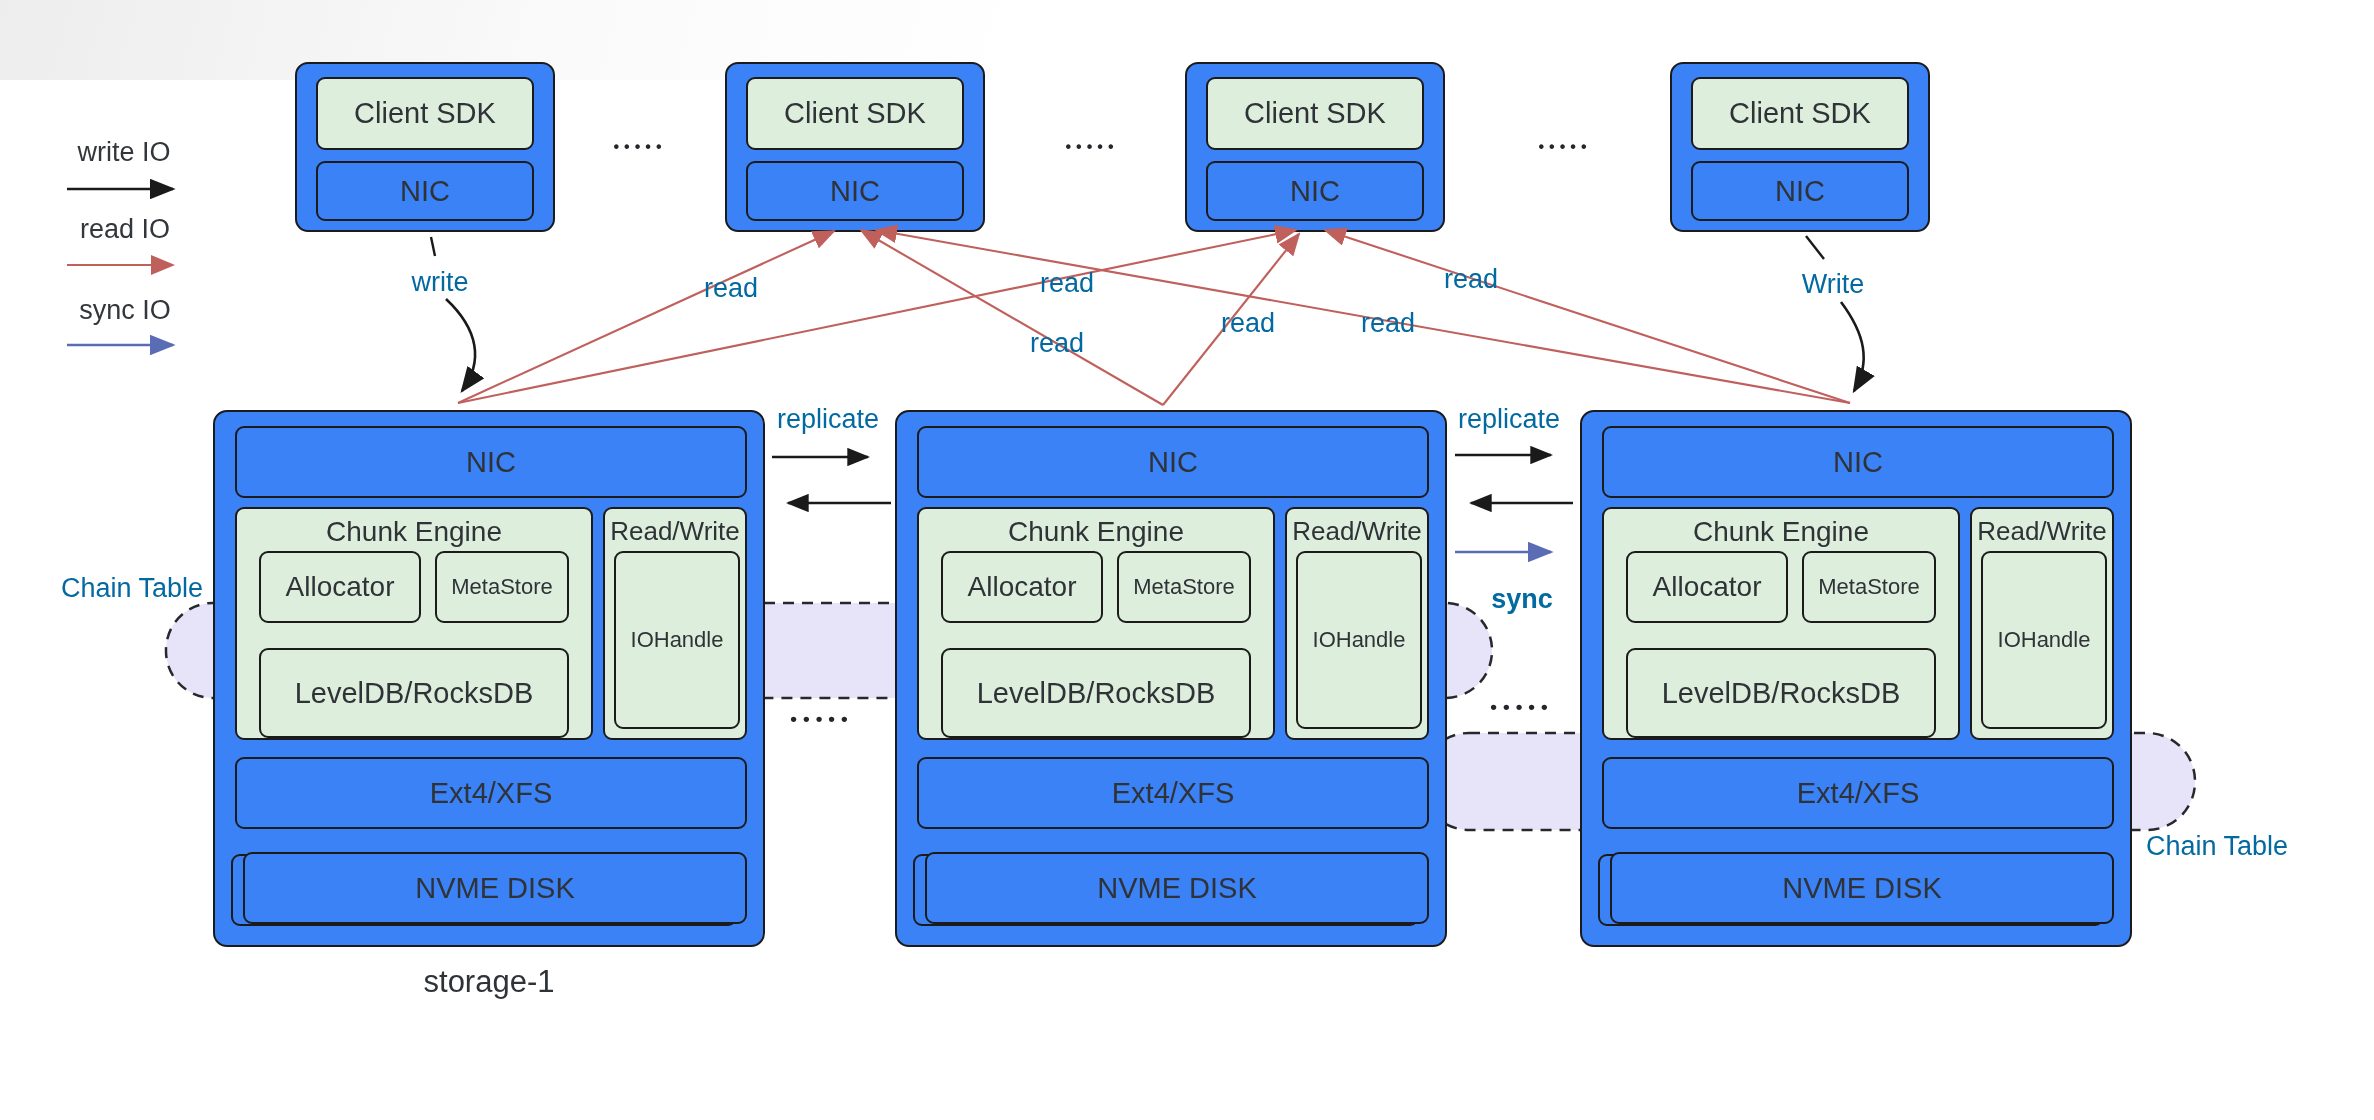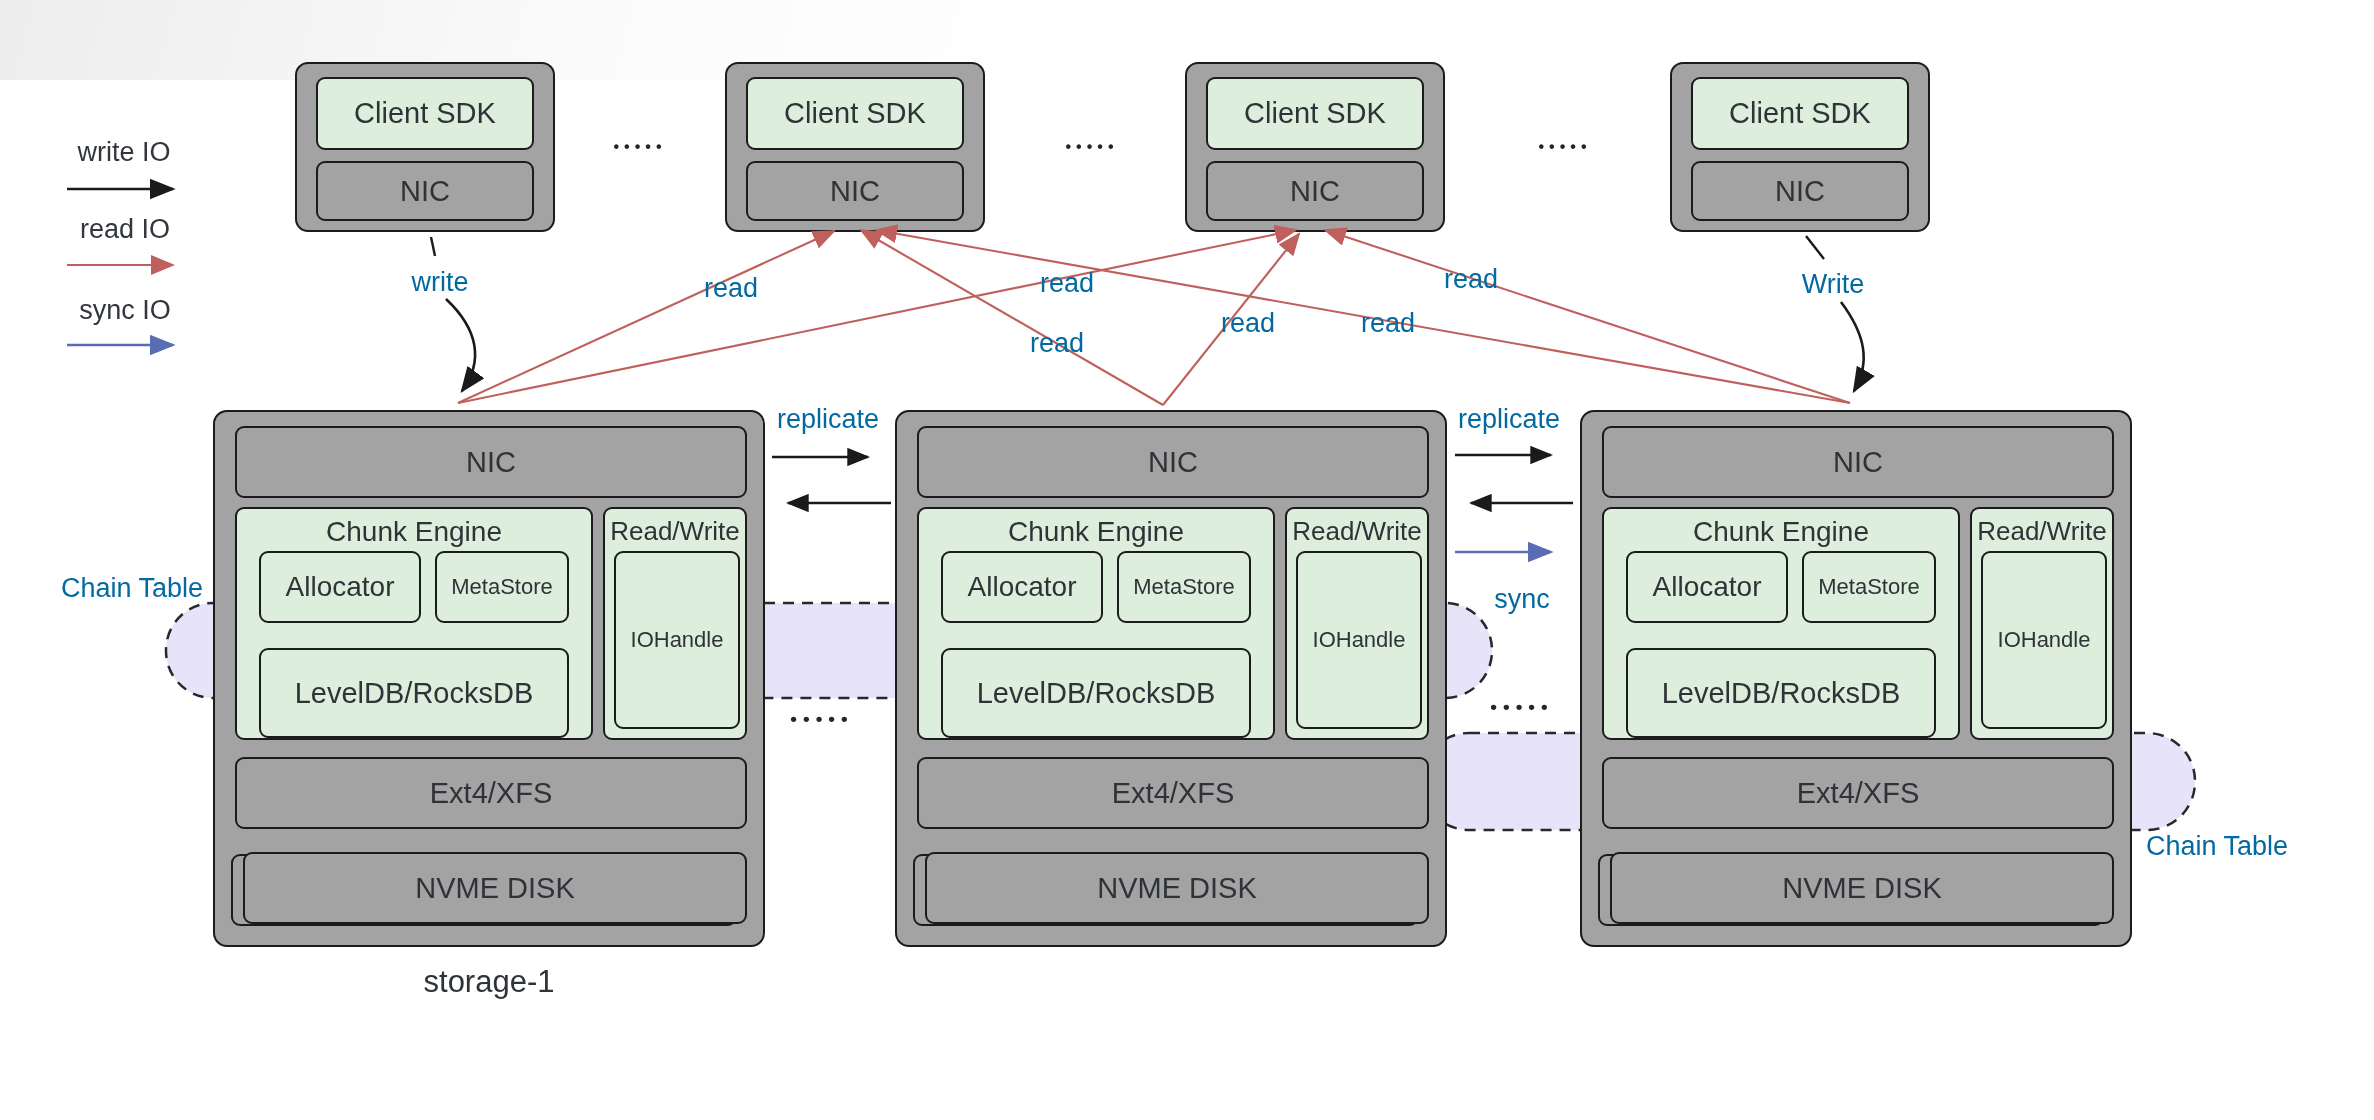--- a/index.html
+++ b/index.html
@@ -1,21 +1,21 @@
 <!DOCTYPE html>
 <html><head>
 <meta charset="utf-8">
 <style>
   html,body{margin:0;padding:0;background:#ffffff;}
   #page{position:relative;width:2374px;height:1120px;background:#ffffff;overflow:hidden;
         font-family:"Liberation Sans", sans-serif;color:#2f3337;}
   .topfade{position:absolute;top:0;left:0;width:1400px;height:80px;
         background:linear-gradient(105deg, rgba(222,222,222,.55) 0%, rgba(244,244,244,.45) 40%, rgba(255,255,255,0) 75%);}
   .box{position:absolute;box-sizing:border-box;border:2px solid #1b1b1b;border-radius:9px;
-       background:#a3a3a3;display:flex;align-items:center;justify-content:center;text-align:center;}
+       background:#3b82f6;display:flex;align-items:center;justify-content:center;text-align:center;}
   .green{background:#ddeedd;}
   .outer{border-width:2.5px;border-radius:13px;}
   svg{position:absolute;top:0;left:0;}
   .lbl{position:absolute;transform:translate(-50%,-50%);white-space:nowrap;
        font-size:27px;color:#0369a1;}
   .lbl.dots{font-size:16px;letter-spacing:5px;color:#23262a;font-weight:bold;}
   .lbl.gapdots{font-size:19px;letter-spacing:6px;color:#23262a;font-weight:bold;}
   .legend-lbl{position:absolute;transform:translate(-50%,-50%);font-size:27px;color:#33373b;}
   .client{position:absolute;width:260px;height:170px;}
   .c-sdk{left:19px;top:13px;width:218px;height:73px;font-size:29px;}
@@ -238,21 +238,21 @@
       <div class="lbl" style="left: 440px; top: 282px;">write</div>
       <div class="lbl" style="left: 1833px; top: 284px;">Write</div>
       <div class="lbl" style="left: 731px; top: 288px;">read</div>
       <div class="lbl" style="left: 1067px; top: 283px;">read</div>
       <div class="lbl" style="left: 1057px; top: 343px;">read</div>
       <div class="lbl" style="left: 1248px; top: 323px;">read</div>
       <div class="lbl" style="left: 1388px; top: 323px;">read</div>
       <div class="lbl" style="left: 1471px; top: 279px;">read</div>
       <div class="lbl" style="left: 828px; top: 419px;">replicate</div>
       <div class="lbl" style="left: 1509px; top: 419px;">replicate</div>
-      <div class="lbl" style="left: 1522px; top: 599px;">sync</div>
+      <div class="lbl" style="left: 1522px; top: 599px; font-weight: bold;">sync</div>
       <div class="lbl" style="left: 132px; top: 588px;">Chain Table</div>
       <div class="lbl" style="left: 2217px; top: 846px;">Chain Table</div>
       <div class="lbl dots" style="left: 640px; top: 147px;">•••••</div>
       <div class="lbl dots" style="left: 1092px; top: 147px;">•••••</div>
       <div class="lbl dots" style="left: 1565px; top: 147px;">•••••</div>
       <div class="lbl gapdots" style="left: 822px; top: 719px;">•••••</div>
       <div class="lbl gapdots" style="left: 1522px; top: 707px;">•••••</div>
     </div>
 </div>
 

